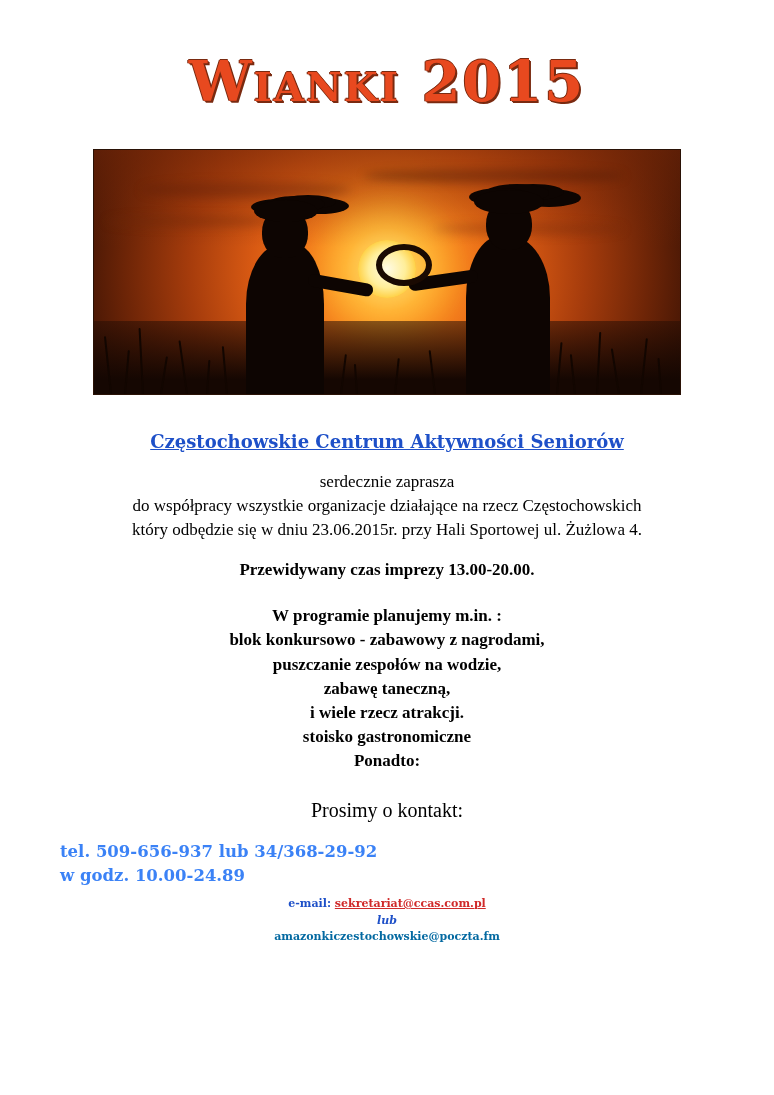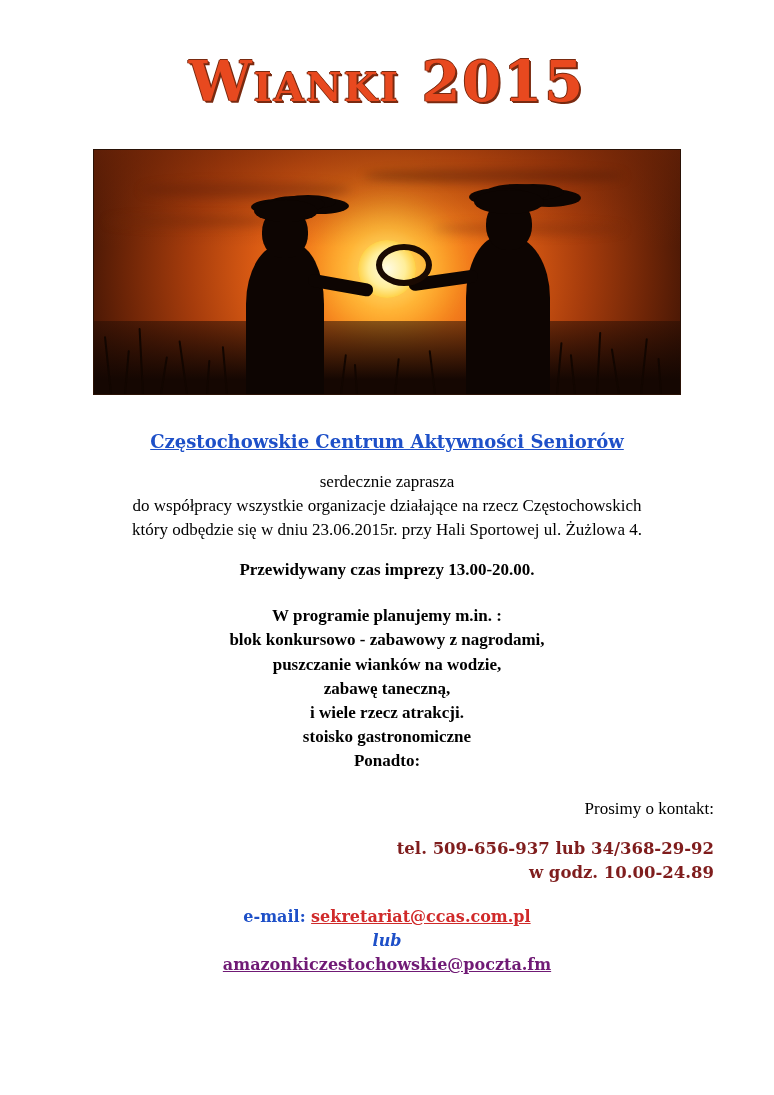--- a/index.html
+++ b/index.html
@@ -217,49 +217,48 @@
     font-family: "DejaVu Serif", serif;
     font-size: 16px;
     font-variant: small-caps;
     letter-spacing: 0.3px;
   }
   .spacer-20 { height: 16px; }
   .spacer-26 { height: 22px; }
 
   .contact-head {
     margin-top: 26px;
-    text-align: right;
-    font-size: 17px;
+    text-align: center;
+    font-size: 20px;
   }
   .phones {
     margin-top: 18px;
-    text-align: right;
+    text-align: left;
     font-family: "DejaVu Serif", serif;
     font-weight: bold;
     font-size: 16.5px;
     line-height: 1.45;
-    color: #7f1d1d;
+    color: #3b82f6;
   }
   .email-block {
-    margin-top: 20px;
-    text-align: center;
-    font-family: "DejaVu Serif", serif;
-    font-weight: bold;
-    font-size: 16px;
+    margin-top: 8px;
+    text-align: center;
+    font-family: "DejaVu Serif", serif;
+    font-weight: bold;
+    font-size: 11px;
     line-height: 1.5;
     color: #1e50c8;
   }
   .email-label { color: #1e50c8; }
   .email-link {
     color: #d02a2a;
     text-decoration: underline;
   }
   .email-link2 {
-    color: #701a75;
-    text-decoration: underline;
+    color: #0369a1;
   }
   .lub { color: #1e50c8; font-style: italic; }
 </style>
 </head>
 <body>
 
 <div class="page">
 
   <div class="title">Wianki 2015</div>
 
@@ -318,21 +317,21 @@
 
   <div class="para tight">
     <span class="line">Przewidywany czas imprezy  13.00-20.00.</span>
   </div>
 
   <div class="spacer-26"></div>
 
   <div class="para tight">
     <span class="line">W programie planujemy m.in. :</span>
     <span class="line">blok konkursowo - zabawowy z nagrodami,</span>
-    <span class="line">puszczanie wianków na wodzie,</span>
+    <span class="line">puszczanie zespołów na wodzie,</span>
     <span class="line">zabawę taneczną,</span>
     <span class="line">i wiele rzecz atrakcji.</span>
     <span class="line">stoisko gastronomiczne</span>
     <span class="line">Ponadto:</span>
   </div>
 
   <div class="contact-head">Prosimy o kontakt:</div>
 
   <div class="phones">
     <span class="line">tel. 509-656-937 lub 34/368-29-92</span>

